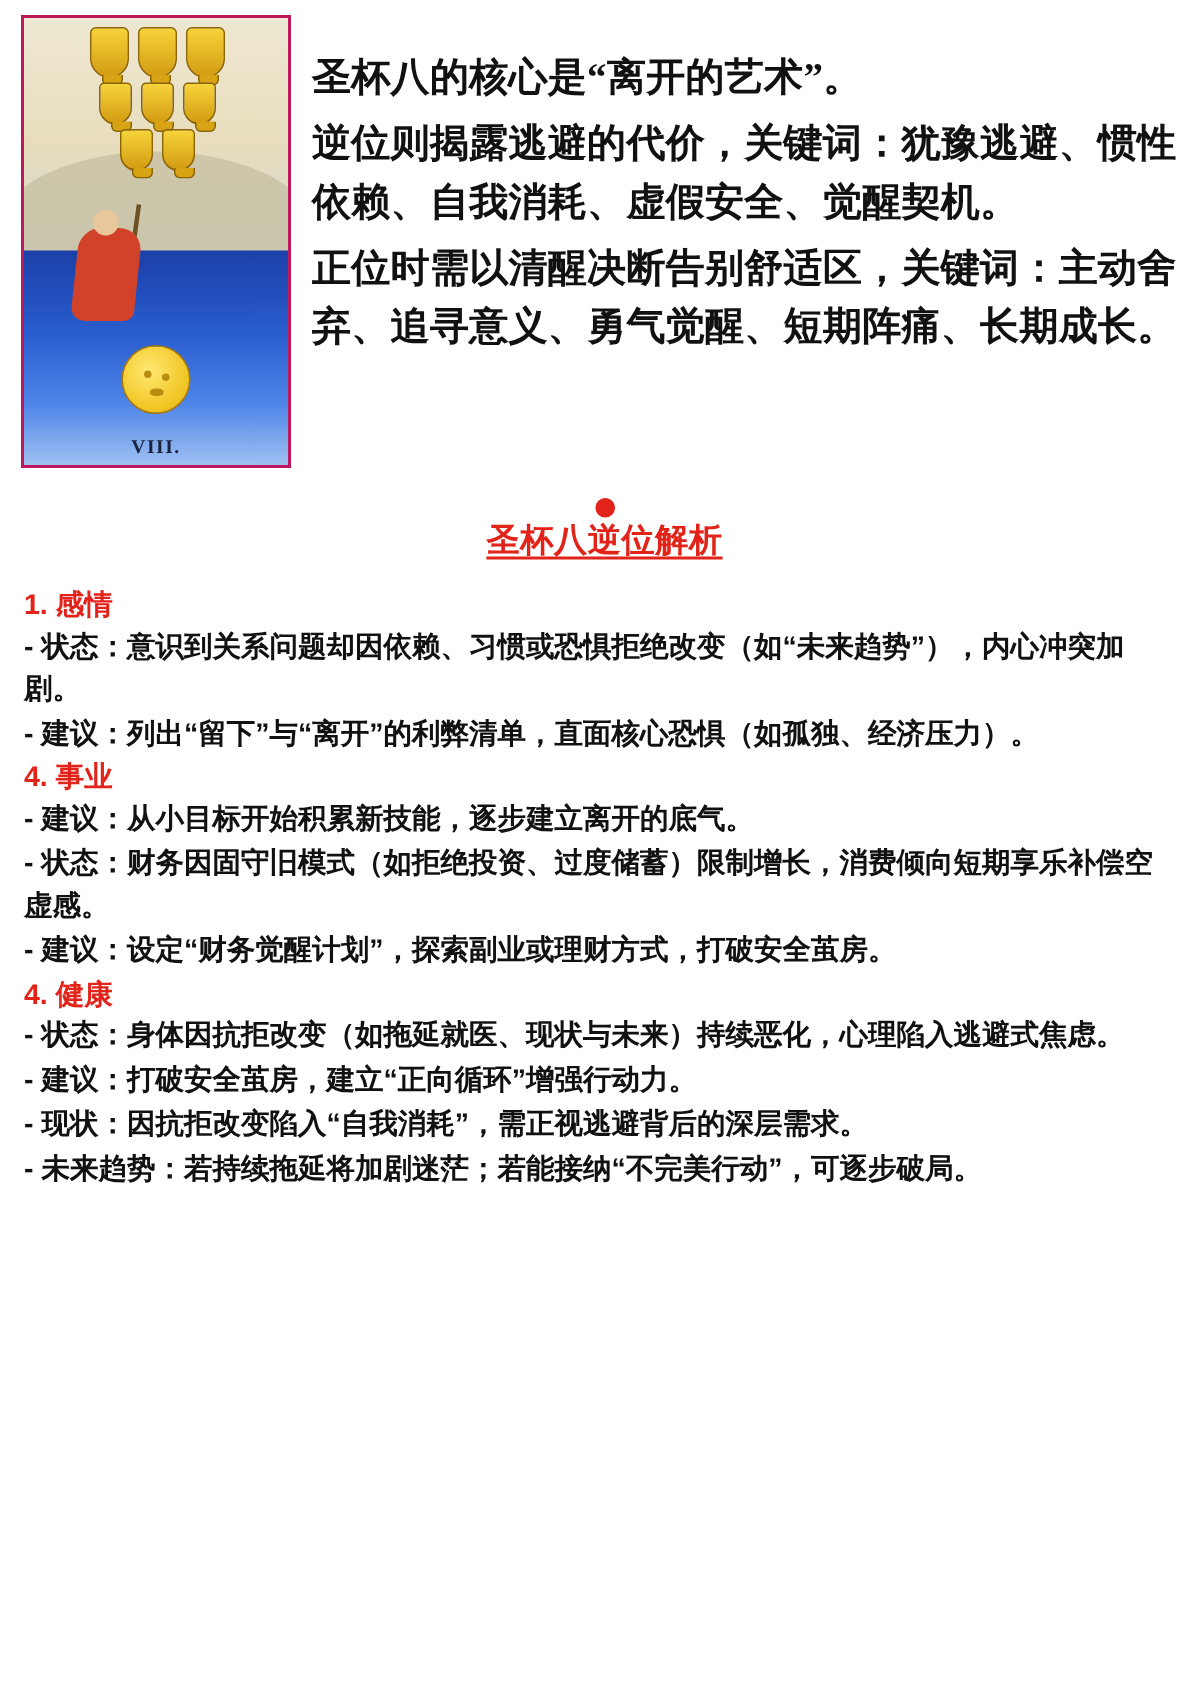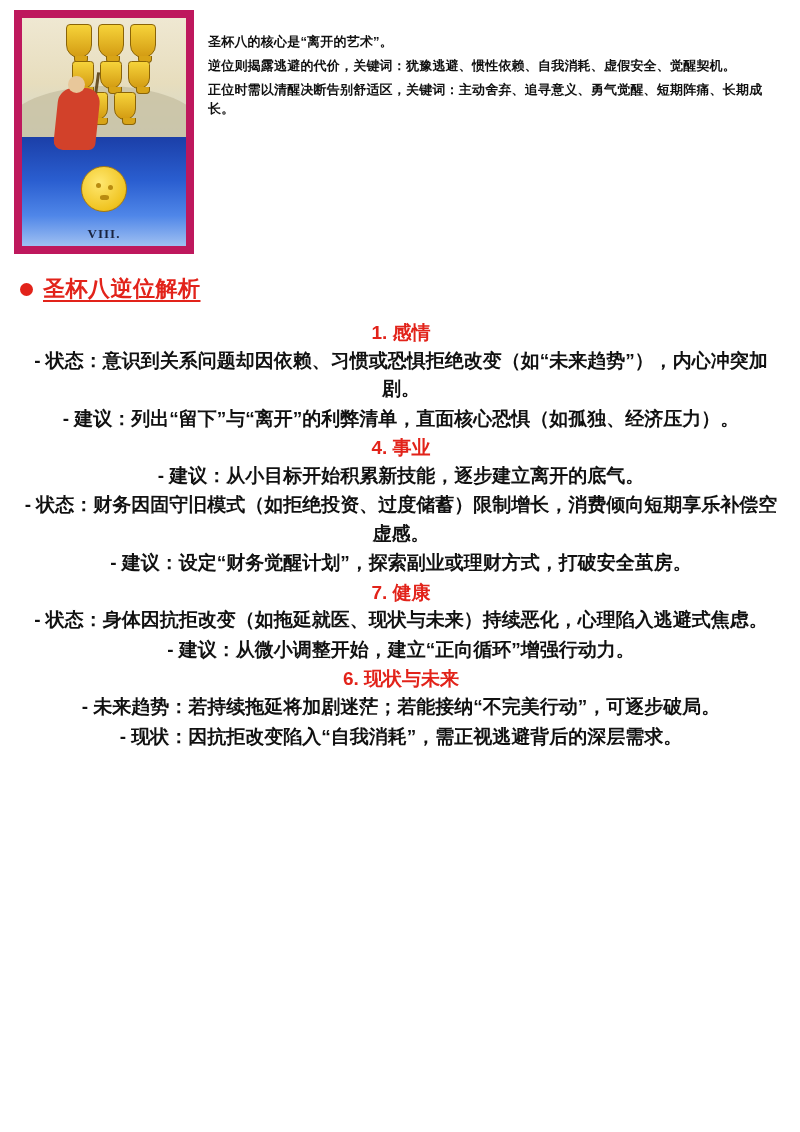--- a/index.html
+++ b/index.html
@@ -23,23 +23,23 @@
   }
 
   
   .top {
     display: flex;
     align-items: flex-start;
     gap: 14px;
   }
   .card {
     width: 180px;
-    height: 244px;
+    height: 302px;
     flex: 0 0 180px;
-    border: 8px solid #be185d;
+    border: 2px solid #be185d;
     background: #f2efe4;
     position: relative;
     overflow: hidden;
   }
   
   .card .sky {
     position: absolute; left: 0; right: 0; top: 0; height: 52%;
     background: linear-gradient(#efe8d2 0%, #e7ddbd 55%, #cfd8d0 100%);
   }
   .card .water {
@@ -141,51 +141,52 @@
     letter-spacing: 1px;
   }
 
   
   .intro {
     flex: 1 1 auto;
     padding-top: 22px;
   }
   .intro p {
     margin: 0 0 4px 0;
-    font-size: 13px;
+    font-size: 26px;
     line-height: 1.52;
     font-weight: bold;
     color: #111;
     letter-spacing: .2px;
+    font-family: Liberation Serif, serif;
   }
 
   
   .sec-head {
     display: flex;
     align-items: center;
-    gap: 10px;
     margin: 20px 0 10px 6px;
+    flex-direction: column;
   }
   .bullet {
     width: 13px; height: 13px;
     background: #e2231a;
     border-radius: 50%;
     flex: 0 0 13px;
   }
   .sec-head .title {
     font-size: 22px;
     font-weight: bold;
     color: #e2231a;
     text-decoration: underline;
     text-underline-offset: 4px;
     letter-spacing: .5px;
   }
 
   
-  .body { margin-top: 16px; text-align: center; }
+  .body { margin-top: 16px; }
   .grp { margin-bottom: 1px; }
   .grp .h {
     font-size: 19px;
     font-weight: bold;
     color: #e2231a;
     margin: 2px 0 1px 2px;
     line-height: 1.35;
   }
   .grp .line {
     font-size: 19px;
@@ -260,26 +261,25 @@
       <div class="h">4. 事业</div>
       <div class="line">- 建议：从小目标开始积累新技能，逐步建立离开的底气。</div>
     </div>
 
     <div class="grp">
       <div class="line">- 状态：财务因固守旧模式（如拒绝投资、过度储蓄）限制增长，消费倾向短期享乐补偿空虚感。</div>
       <div class="line">- 建议：设定“财务觉醒计划”，探索副业或理财方式，打破安全茧房。</div>
     </div>
 
     <div class="grp">
-      <div class="h">7. 健康</div>
+      <div class="h">4. 健康</div>
       <div class="line">- 状态：身体因抗拒改变（如拖延就医、现状与未来）持续恶化，心理陷入逃避式焦虑。</div>
-      <div class="line">- 建议：从微小调整开始，建立“正向循环”增强行动力。</div>
-    </div>
-
-
-    <div class="grp">
-      <div class="h">6. 现状与未来</div>
+      <div class="line">- 建议：打破安全茧房，建立“正向循环”增强行动力。</div>
+    </div>
+
+
+    <div class="grp">
+      <div class="line">- 现状：因抗拒改变陷入“自我消耗”，需正视逃避背后的深层需求。</div>
       <div class="line">- 未来趋势：若持续拖延将加剧迷茫；若能接纳“不完美行动”，可逐步破局。</div>
-      <div class="line">- 现状：因抗拒改变陷入“自我消耗”，需正视逃避背后的深层需求。</div>
     </div>
 
   </div>
 </div>
 
 </body></html>

